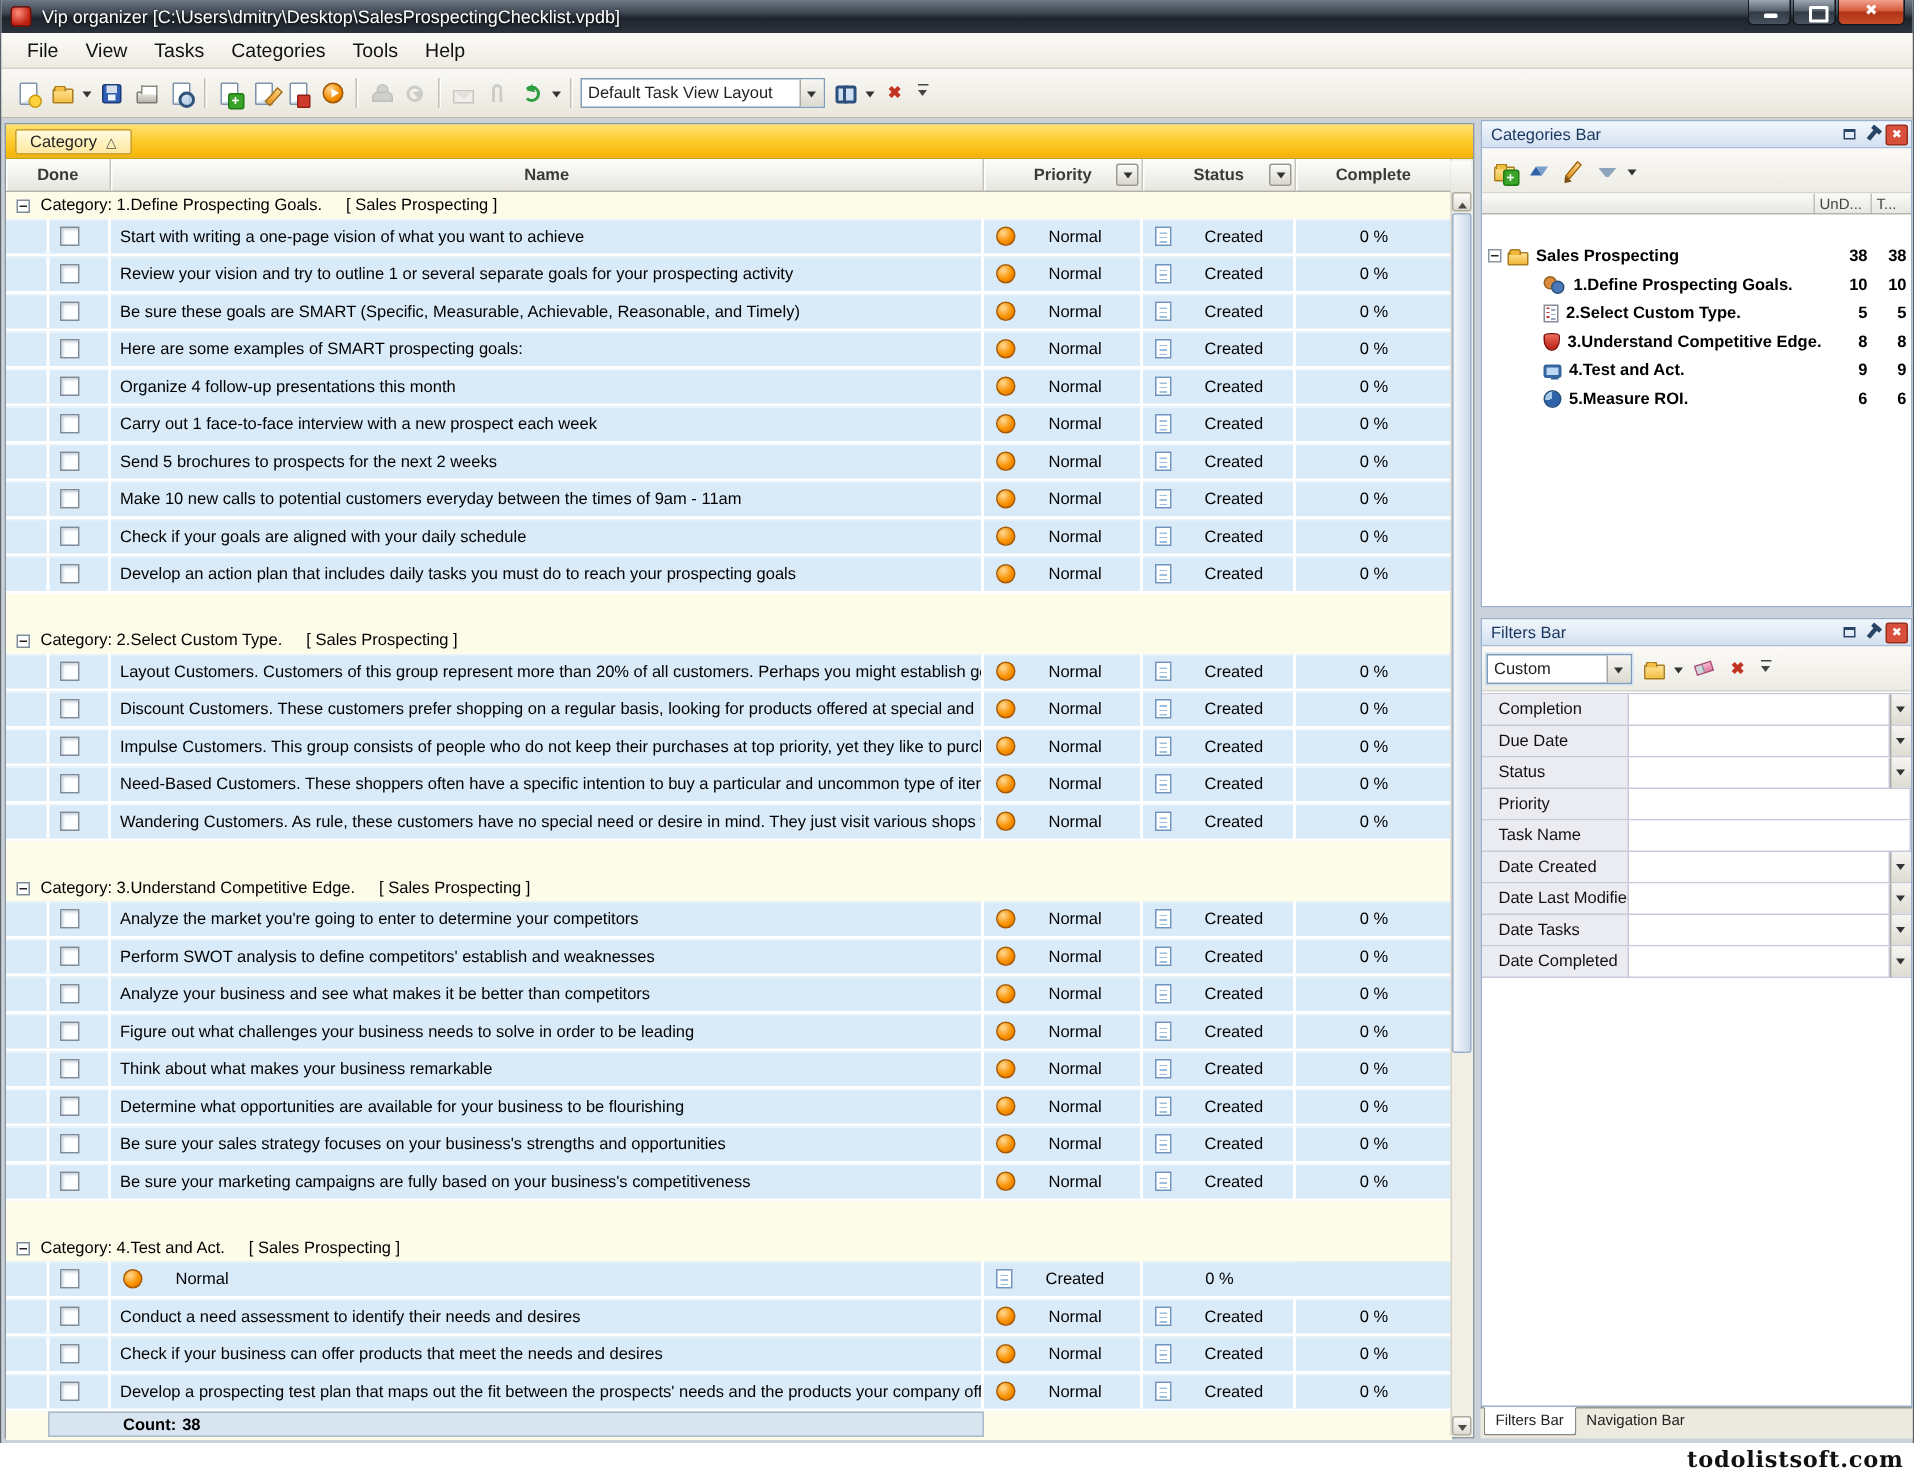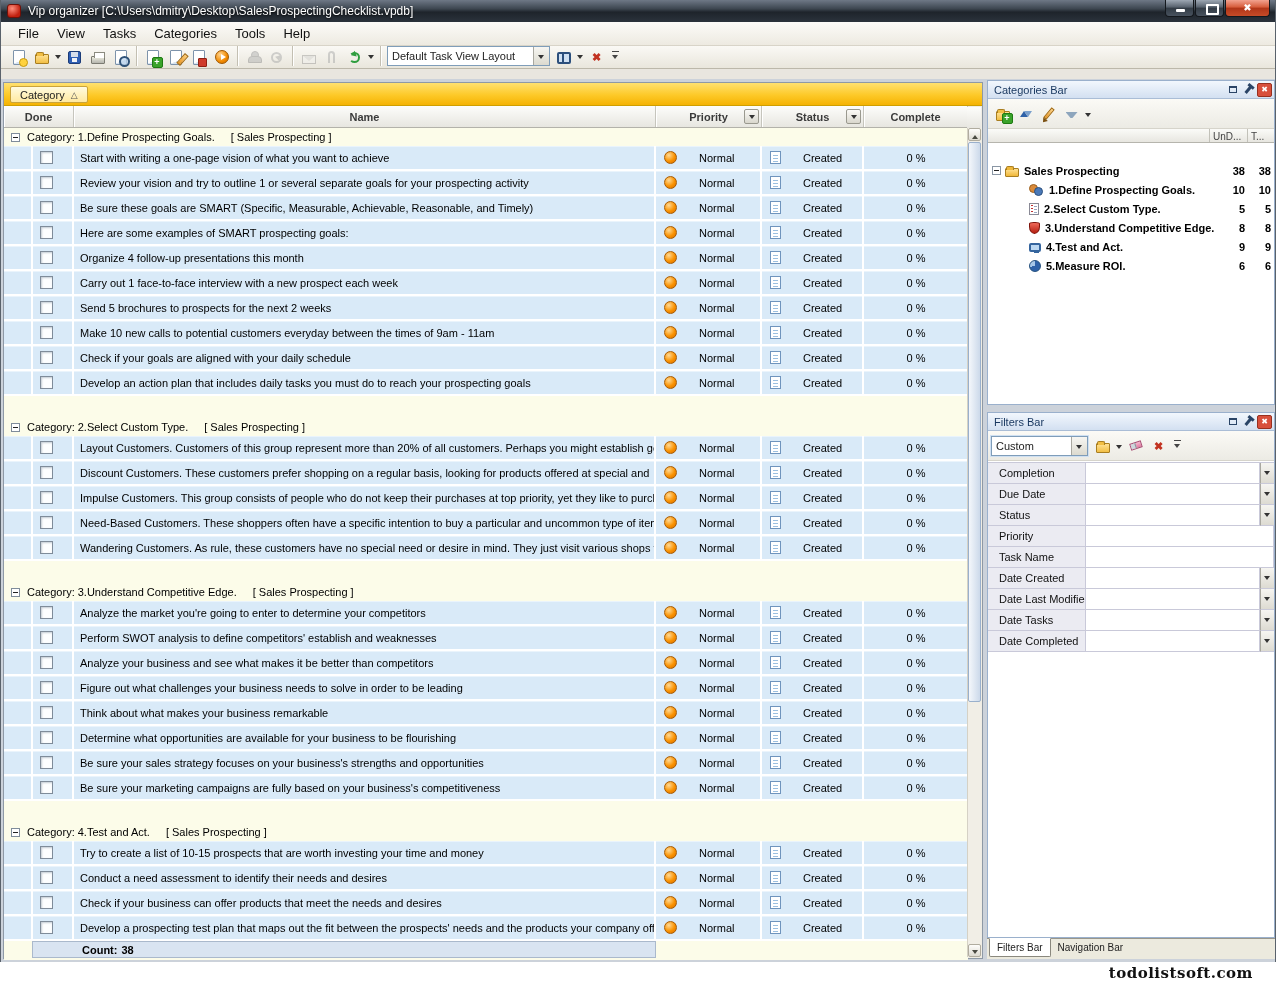--- a/index.html
+++ b/index.html
@@ -19,21 +19,21 @@
     background:linear-gradient(#9da7b3,#57616d 45%,#323b45 50%,#48525e)}
   .wbtn.close{width:45px;background:linear-gradient(#f2a28f,#d65b3a 45%,#b03518 50%,#c64b28)}
   .wbtn.min::after{content:"";position:absolute;left:10px;bottom:4px;width:9px;height:3px;background:#fff;border-radius:1px}
   .wbtn.max::after{content:"";position:absolute;left:10px;top:4px;width:9px;height:7px;border:2px solid #fff;border-radius:1px}
   .wbtn.close::after{content:"✖";position:absolute;left:0;right:0;top:2px;text-align:center;color:#fff;font-size:10px;line-height:12px}
 
   
   .menubar{position:absolute;top:22px;left:0;right:0;height:24px;display:flex;align-items:center;padding-left:8px;
     background:linear-gradient(#fcfbf8,#edeae1);border-bottom:1px solid #d8d4c8}
   .menu-item{font-size:13px;padding:3px 9px;color:#111}
-  .toolbar{position:absolute;top:46px;left:0;right:0;height:23px;display:flex;padding-left:6px;
+  .toolbar{position:absolute;top:46px;left:0;right:0;height:33px;display:flex;align-items:center;padding-left:6px;
     background:linear-gradient(#faf9f5,#e9e6dc);border-bottom:1px solid #bcb8aa}
   .tb-btn{width:23px;height:22px;border:1px solid transparent;background:transparent;display:flex;align-items:center;justify-content:center;padding:0;flex:none}
   .tb-btn.disabled{opacity:.4;filter:grayscale(85%)}
   .tb-sep{width:1px;height:20px;background:#c3bfb2;box-shadow:1px 0 0 #fff;margin:0 4px;flex:none}
   .tb-caret{width:10px;height:20px;position:relative;flex:none}
   .tb-caret::after{content:"";position:absolute;left:2px;top:9px;border:3px solid transparent;border-top:4px solid #333}
   .tb-overflow{width:12px;height:22px;position:relative;margin-left:2px;flex:none}
   .tb-overflow::before{content:"";position:absolute;left:2px;top:5px;width:7px;height:1px;background:#444}
   .tb-overflow::after{content:"";position:absolute;left:2px;bottom:6px;border:3px solid transparent;border-top:4px solid #444}
   .tb-combo{height:20px;border:1px solid #7f9db9;background:#fff;display:flex;align-items:center;font-size:11px;padding-left:4px;flex:none}
@@ -188,21 +188,21 @@
     background:linear-gradient(#f6f5f1,#dddbd2)}
   .fdrop::after{content:"";position:absolute;left:3px;top:8px;border:3.5px solid transparent;border-top:4px solid #333}
 
   
   .btabs{position:absolute;left:986px;top:859px;width:288px;height:21px;background:#eceade;border-top:1px solid #98968c;
     display:flex;align-items:flex-start;padding-left:2px}
   .btab{font-size:10px;padding:3px 7px;color:#222;position:relative}
   .btab.active{background:#fff;border:1px solid #8a887e;border-top:1px solid #fff;margin-top:-1px;border-radius:0 0 2px 2px}
 
   
-  .wmstrip{position:absolute;left:0;top:962px;width:1276px;height:22px;background:#fff;display:flex;justify-content:flex-end;align-items:center;padding-right:24px}
+  .wmstrip{position:absolute;left:0;top:962px;width:1276px;height:22px;background:#fff;display:flex;justify-content:flex-end;align-items:center;padding-right:8px}
   .wm{font-family:"DejaVu Serif",serif;font-weight:bold;font-size:15px;letter-spacing:.5px;color:#111}
 </style>
 </head>
 <body>
 
 <div class="window">
 
   <div class="titlebar">
     <span class="app-icon"></span>
     <span class="title-text">Vip organizer [C:\Users\dmitry\Desktop\SalesProspectingChecklist.vpdb]</span>
@@ -679,21 +679,20 @@
           <div class="gspacer"></div>
           <div class="ghdr">
     <span class="gexp"></span>
     <span class="glabel">Category: 4.Test and Act.</span>
     <span class="gscope">[ Sales Prospecting ]</span>
   </div>
           <div class="trow gcols">
     <div class="c-done">
               <span class="cb"></span>
             </div>
-    <div class="c-name">Try to create a list of 10-15 prospects that are worth investing your time and money</div>
     <div class="c-prio">
               <span class="prio-ic"></span>
               <span class="prio-txt">Normal</span>
             </div>
     <div class="c-status">
               <span class="st-ic"></span>
               <span class="st-txt">Created</span>
             </div>
     <div class="c-comp">0 %</div>
   </div>

